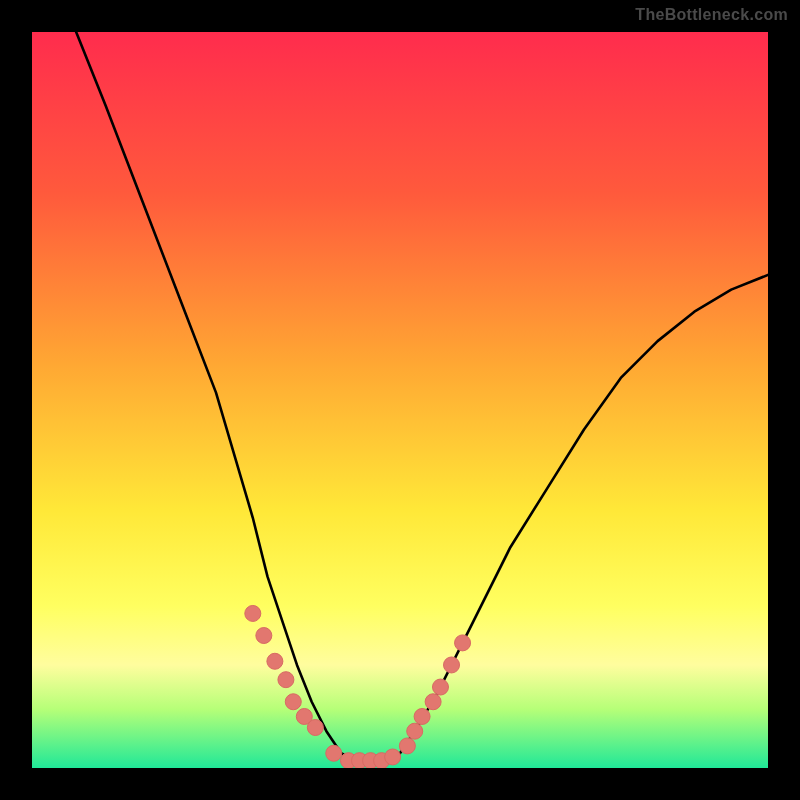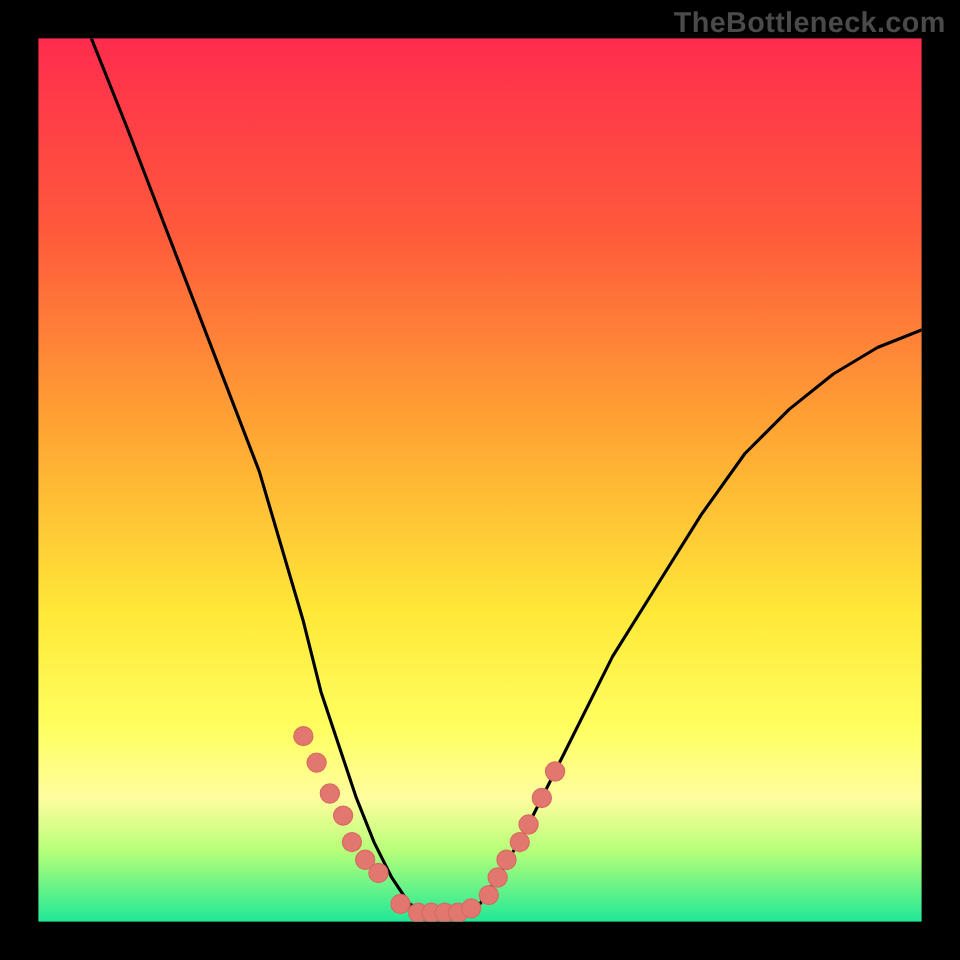--- a/index.html
+++ b/index.html
@@ -34,21 +34,21 @@
       #fffd9e 86%,
       #b6ff78 92%,
       #20e898 100%
     );
   }
   .attribution {
     position: absolute;
     top: 6px;
     right: 12px;
     font-family: Arial, Helvetica, sans-serif;
-    font-size: 24px;
+    font-size: 16px;
     font-weight: 600;
     letter-spacing: 0.3px;
     color: #4a4a4a;
     user-select: none;
   }
   svg.curve-svg {
     position: absolute;
     top: 0;
     left: 0;
     width: 736px;

